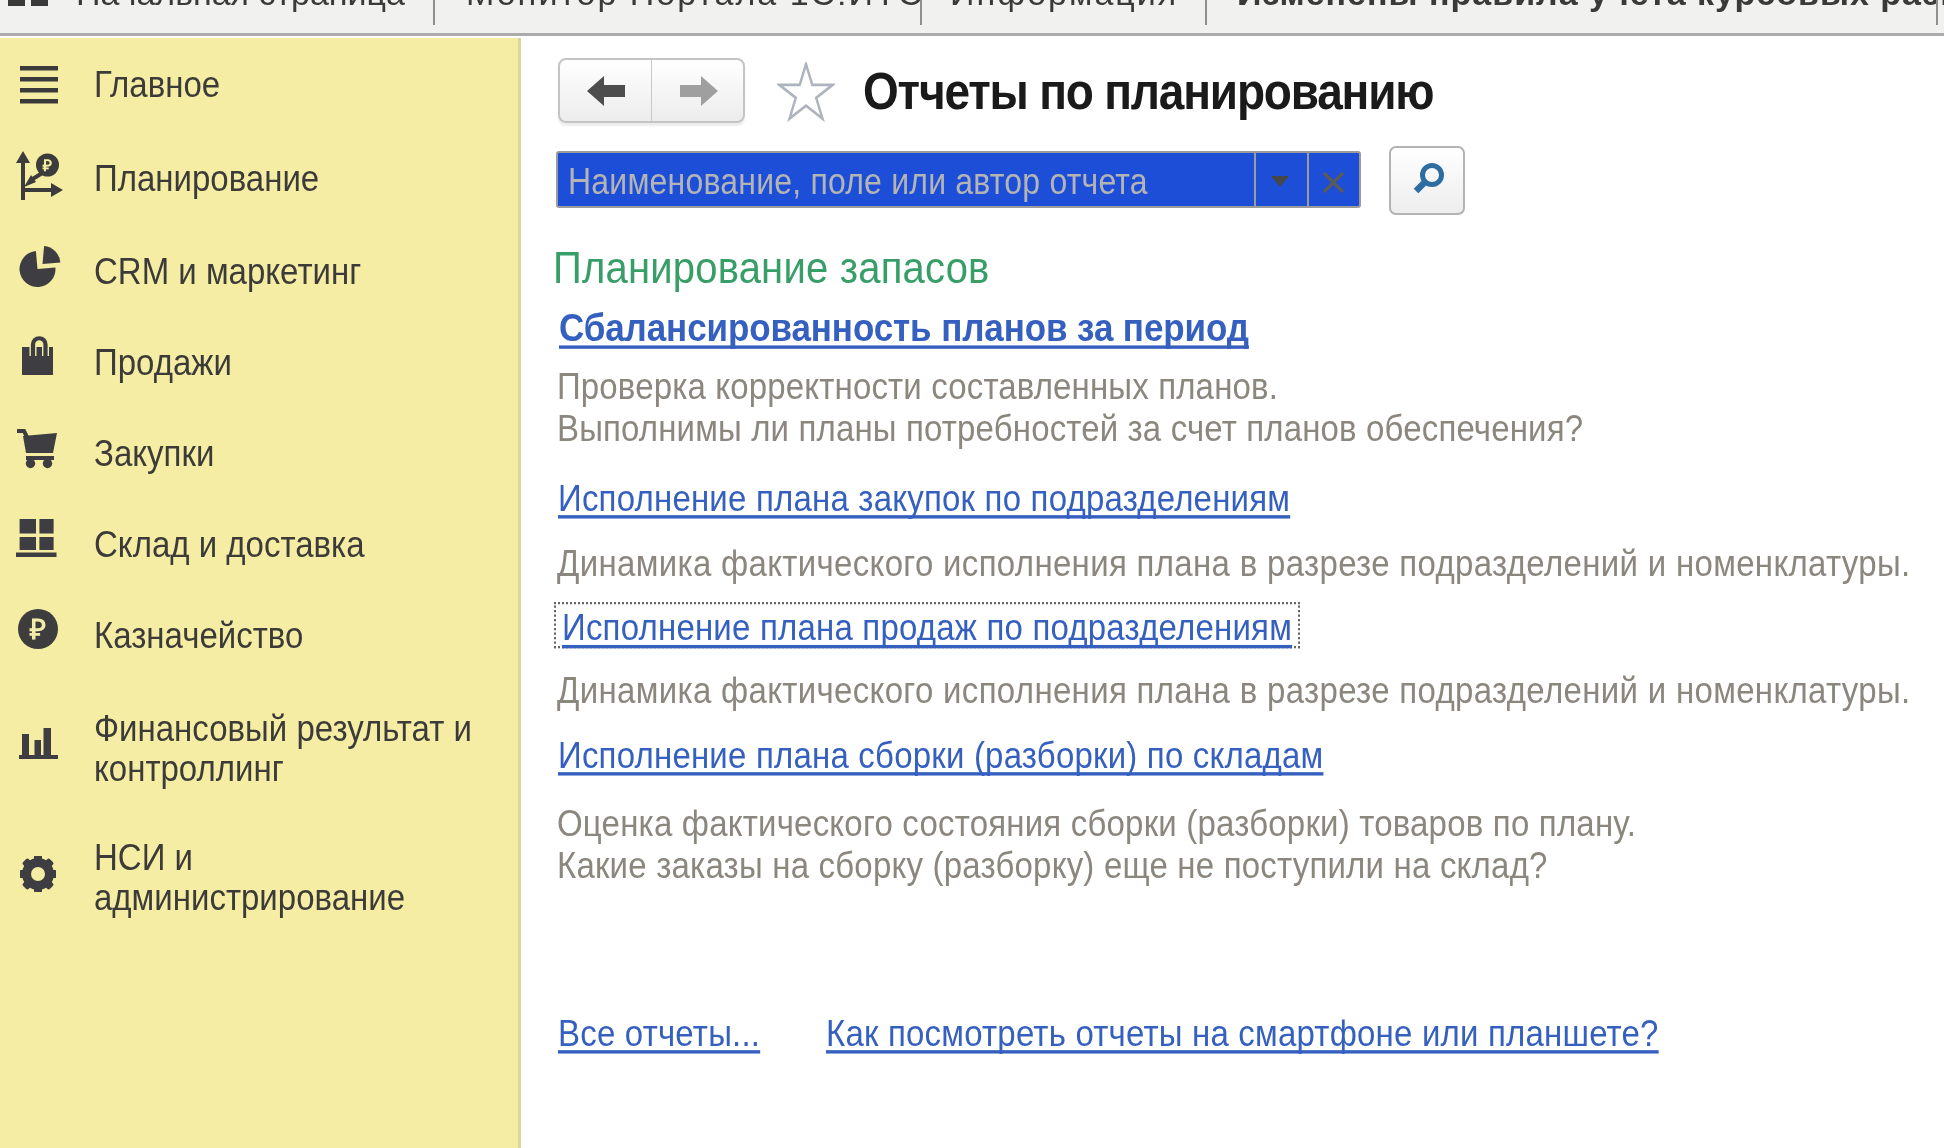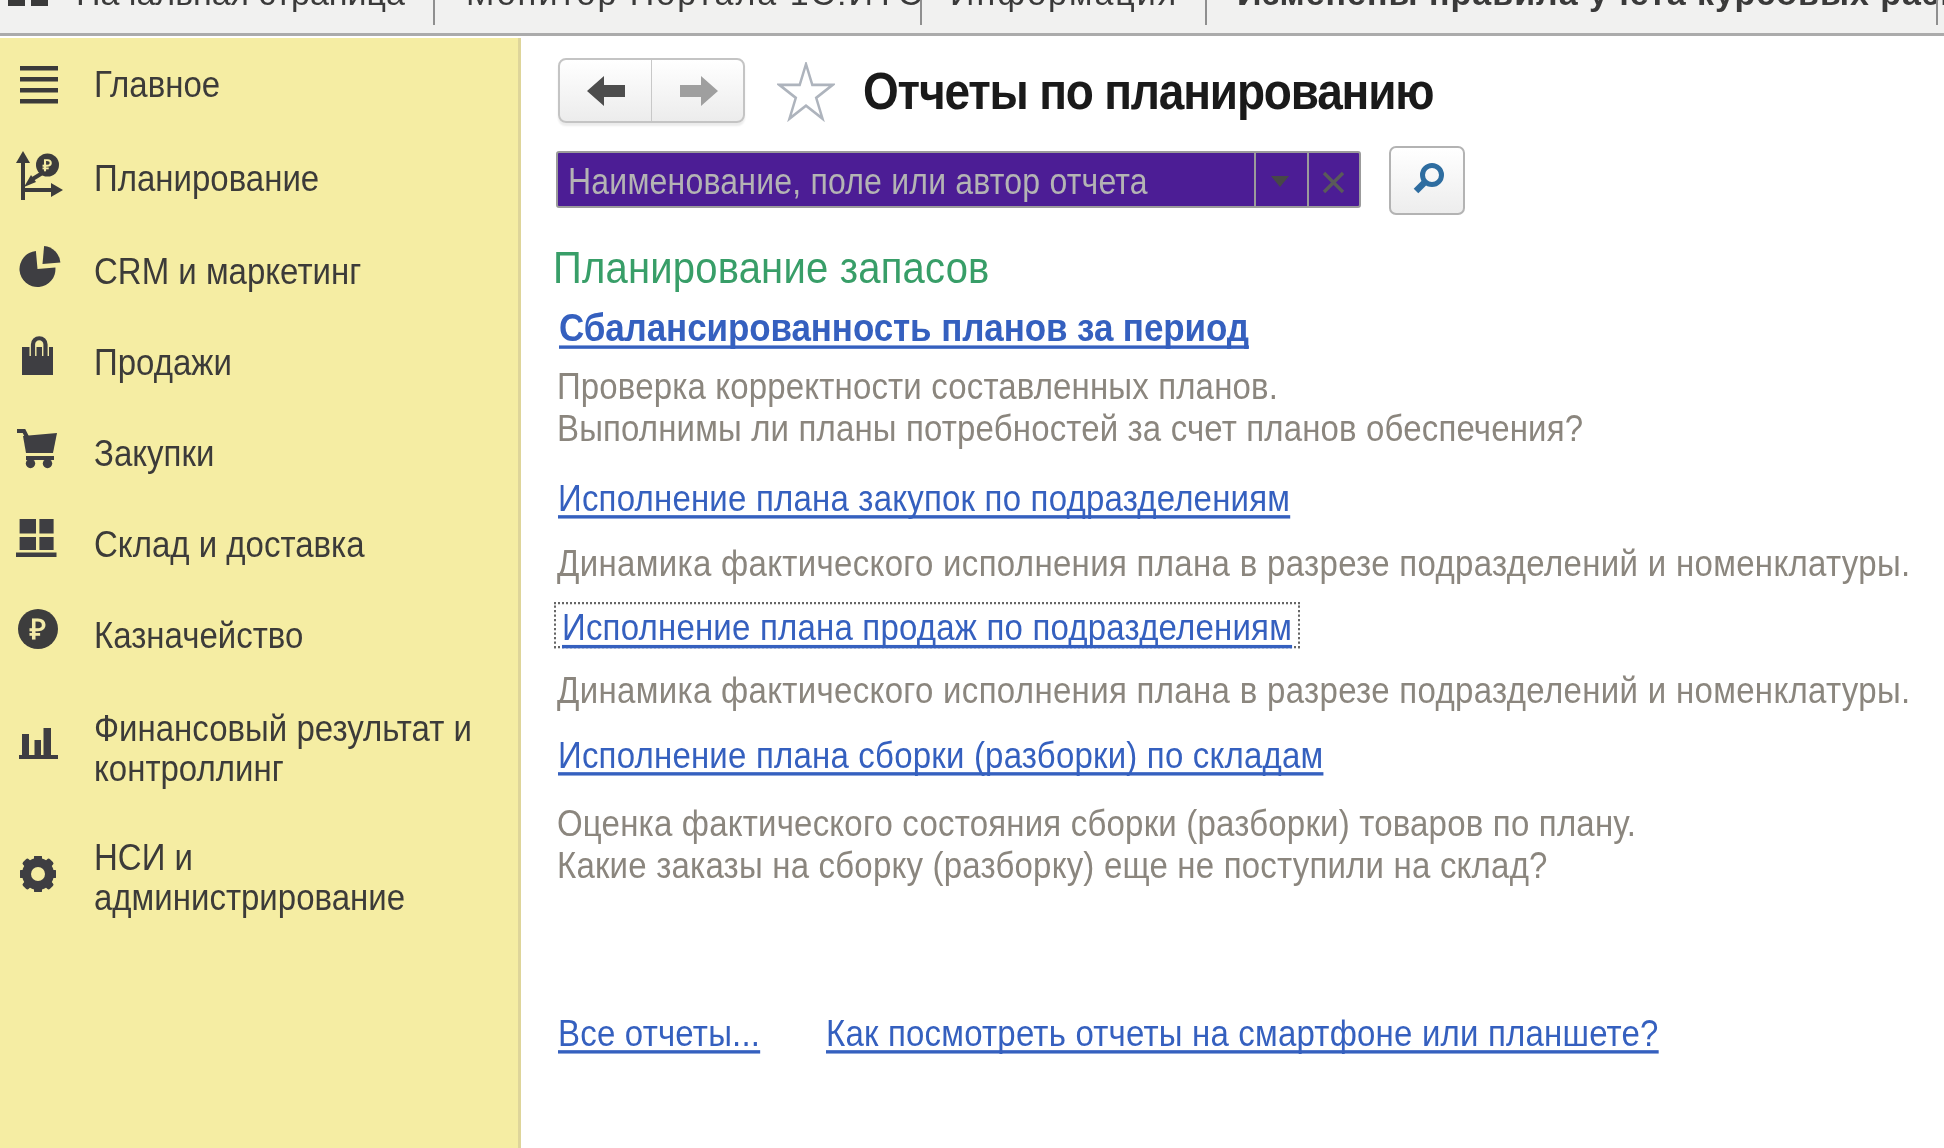--- a/index.html
+++ b/index.html
@@ -126,21 +126,21 @@
     <polygon points="38,15 21,0 21,9 0,9 0,21 21,21 21,30" fill="#9f9f9f"></polygon>
   </svg>
 </div>
 
 <svg class="abs" style="left:777px;top:62px;" width="58" height="62">
   <path d="M29.0 2.0 L35.3 21.3 L55.6 21.3 L39.2 33.3 L45.5 52.7 L29.0 40.7 L12.5 52.7 L18.8 33.3 L2.4 21.3 L22.7 21.3 Z" fill="#ffffff" stroke="#aeb4bd" stroke-width="2.5" stroke-linejoin="miter" transform="scale(1,1.075)"></path>
 </svg>
 
 <div class="abs" style="left:863px;top:65px;font-size:46px;font-weight:bold;color:#1a1a1a;letter-spacing:-1.2px;line-height:46px;transform:scaleY(1.13);transform-origin:top left;white-space:nowrap;">Отчеты по планированию</div>
 
-<div class="abs" style="left:556px;top:151px;width:805px;height:57px;border:2px solid #9b9b9b;border-radius:3px;background:#4c1d95;">
+<div class="abs" style="left:556px;top:151px;width:805px;height:57px;border:2px solid #9b9b9b;border-radius:3px;background:#1d4ed8;">
   <div class="abs" style="left:696px;top:0;width:2px;height:53px;background:#9b9b9b;"></div>
   <div class="abs" style="left:749px;top:0;width:2px;height:53px;background:#9b9b9b;"></div>
   <div class="abs" style="left:10px;top:10px;font-size:32px;line-height:32px;color:#b4b4b4;letter-spacing:0.2px;white-space:nowrap;transform:scaleY(1.13);transform-origin:top left;">Наименование, поле или автор отчета</div>
   <div class="abs" style="left:713px;top:23px;width:0;height:0;border-left:9px solid transparent;border-right:9px solid transparent;border-top:11px solid #474747;"></div>
   <svg class="abs" style="left:762px;top:16px;" width="28" height="28">
     <path d="M4 4 L23 23 M23 4 L4 23" stroke="#5a5a5a" stroke-width="3.4"></path>
   </svg>
 </div>
 
 <div class="abs" style="left:1389px;top:146px;width:76px;height:69px;border:2px solid #b3b3b3;border-radius:7px;background:linear-gradient(#ffffff,#ededed);">

